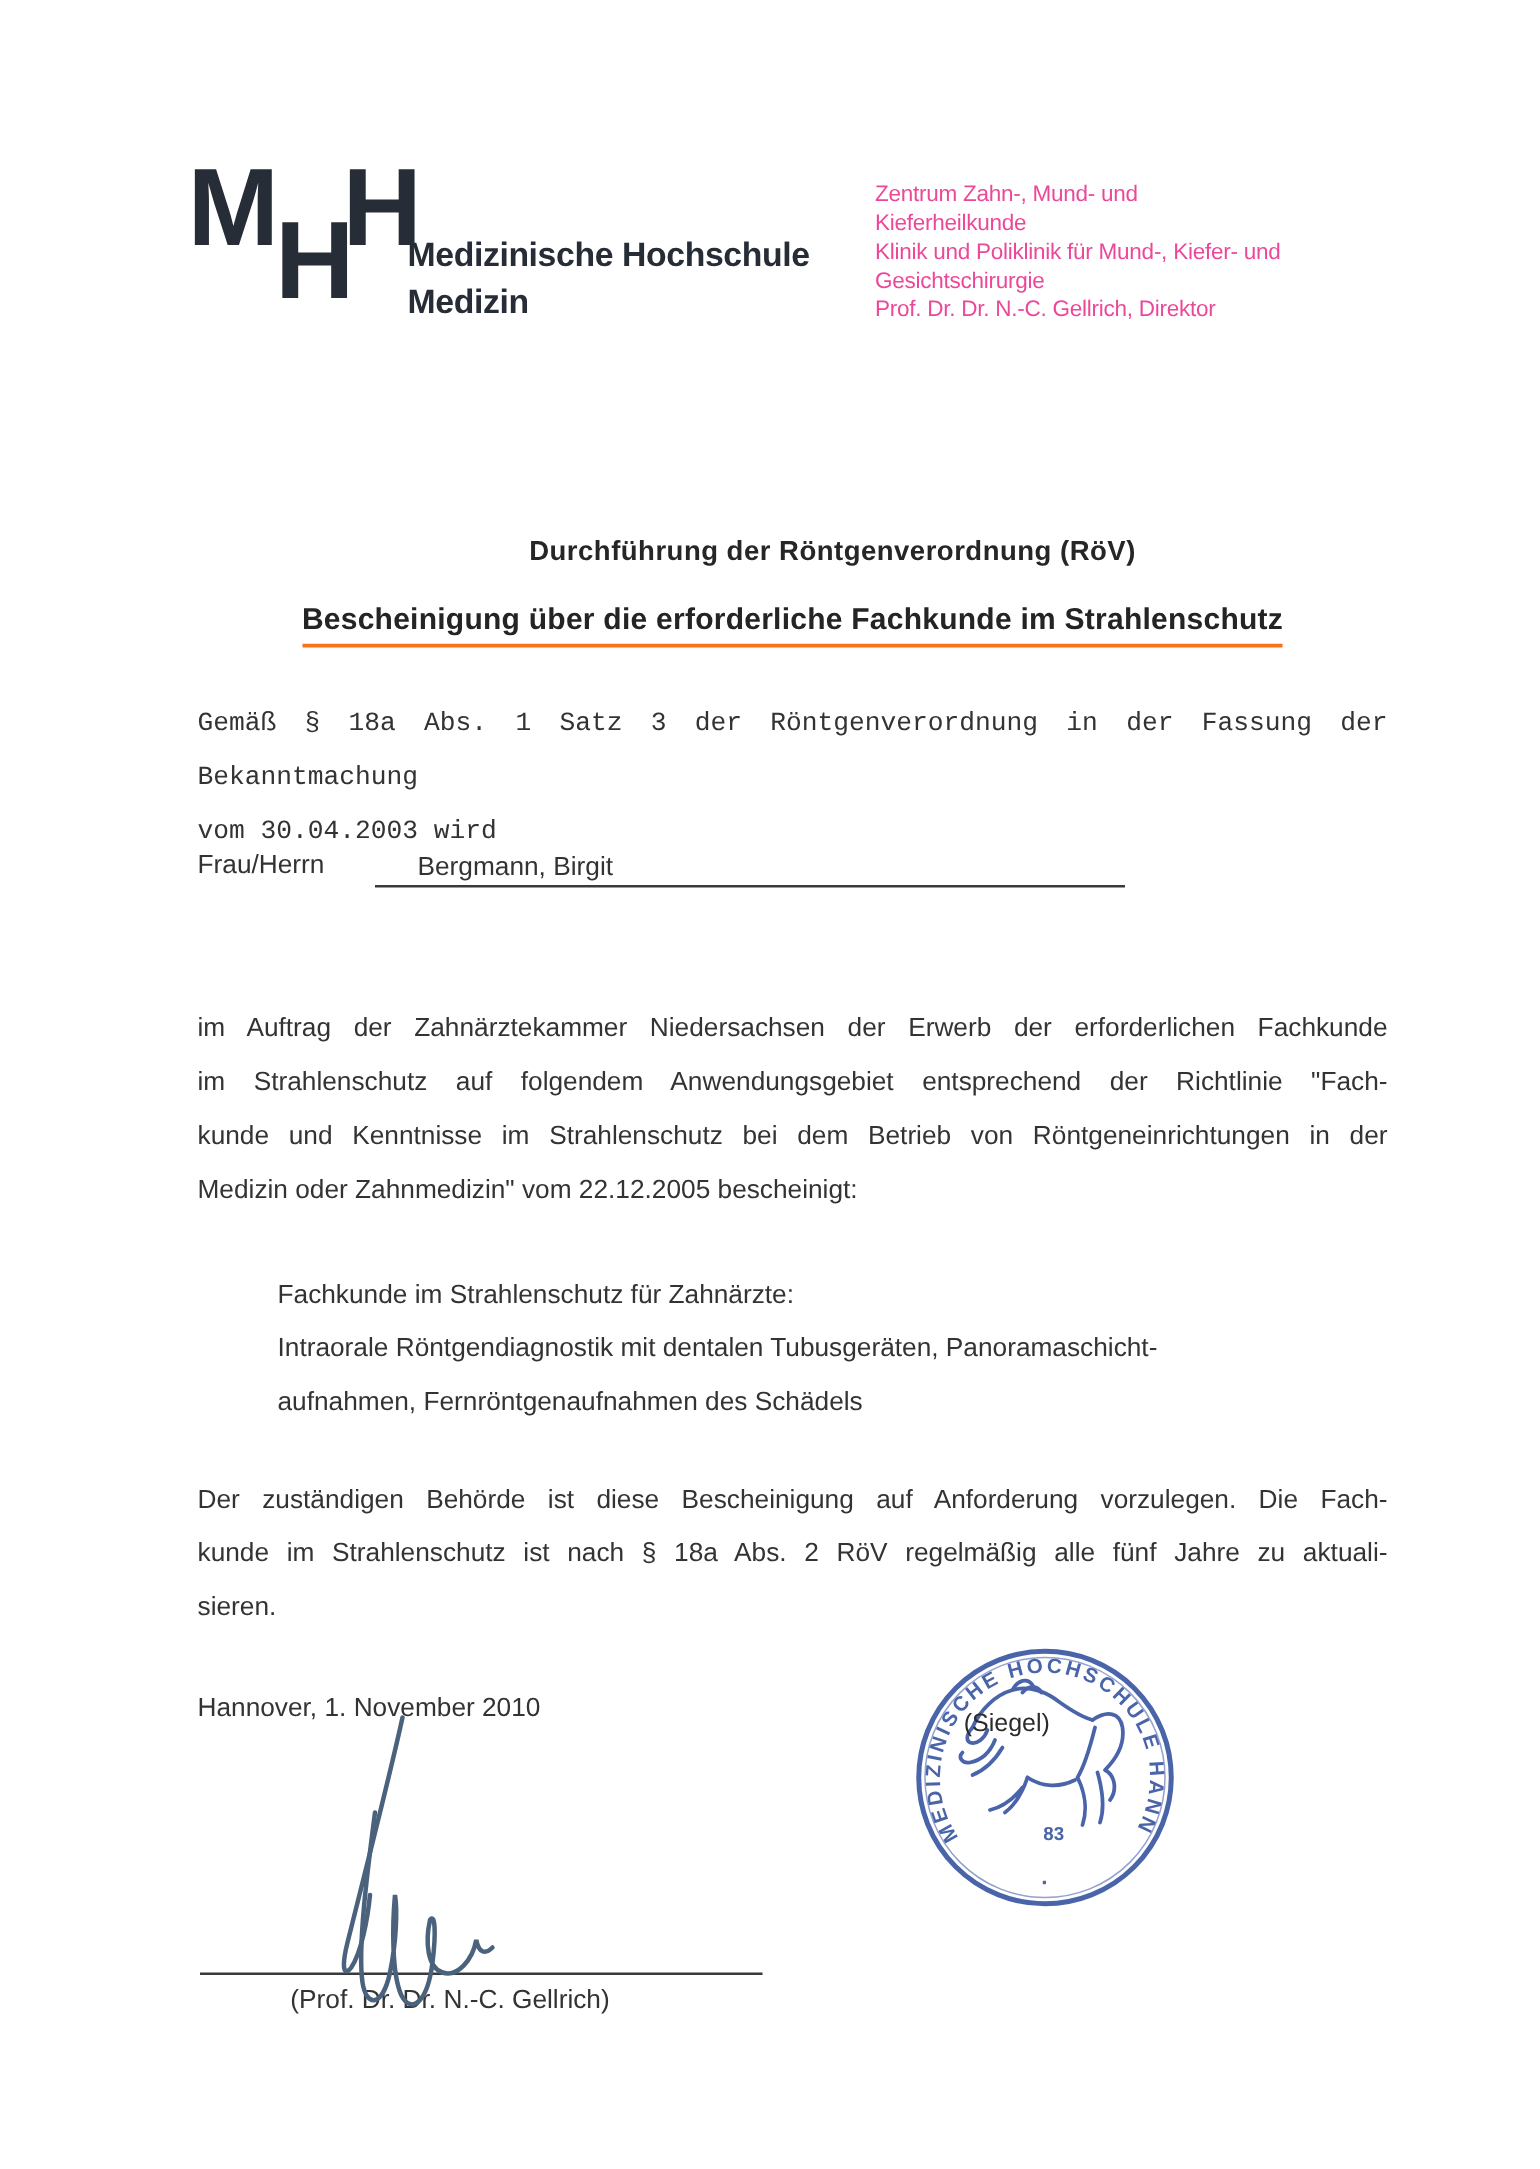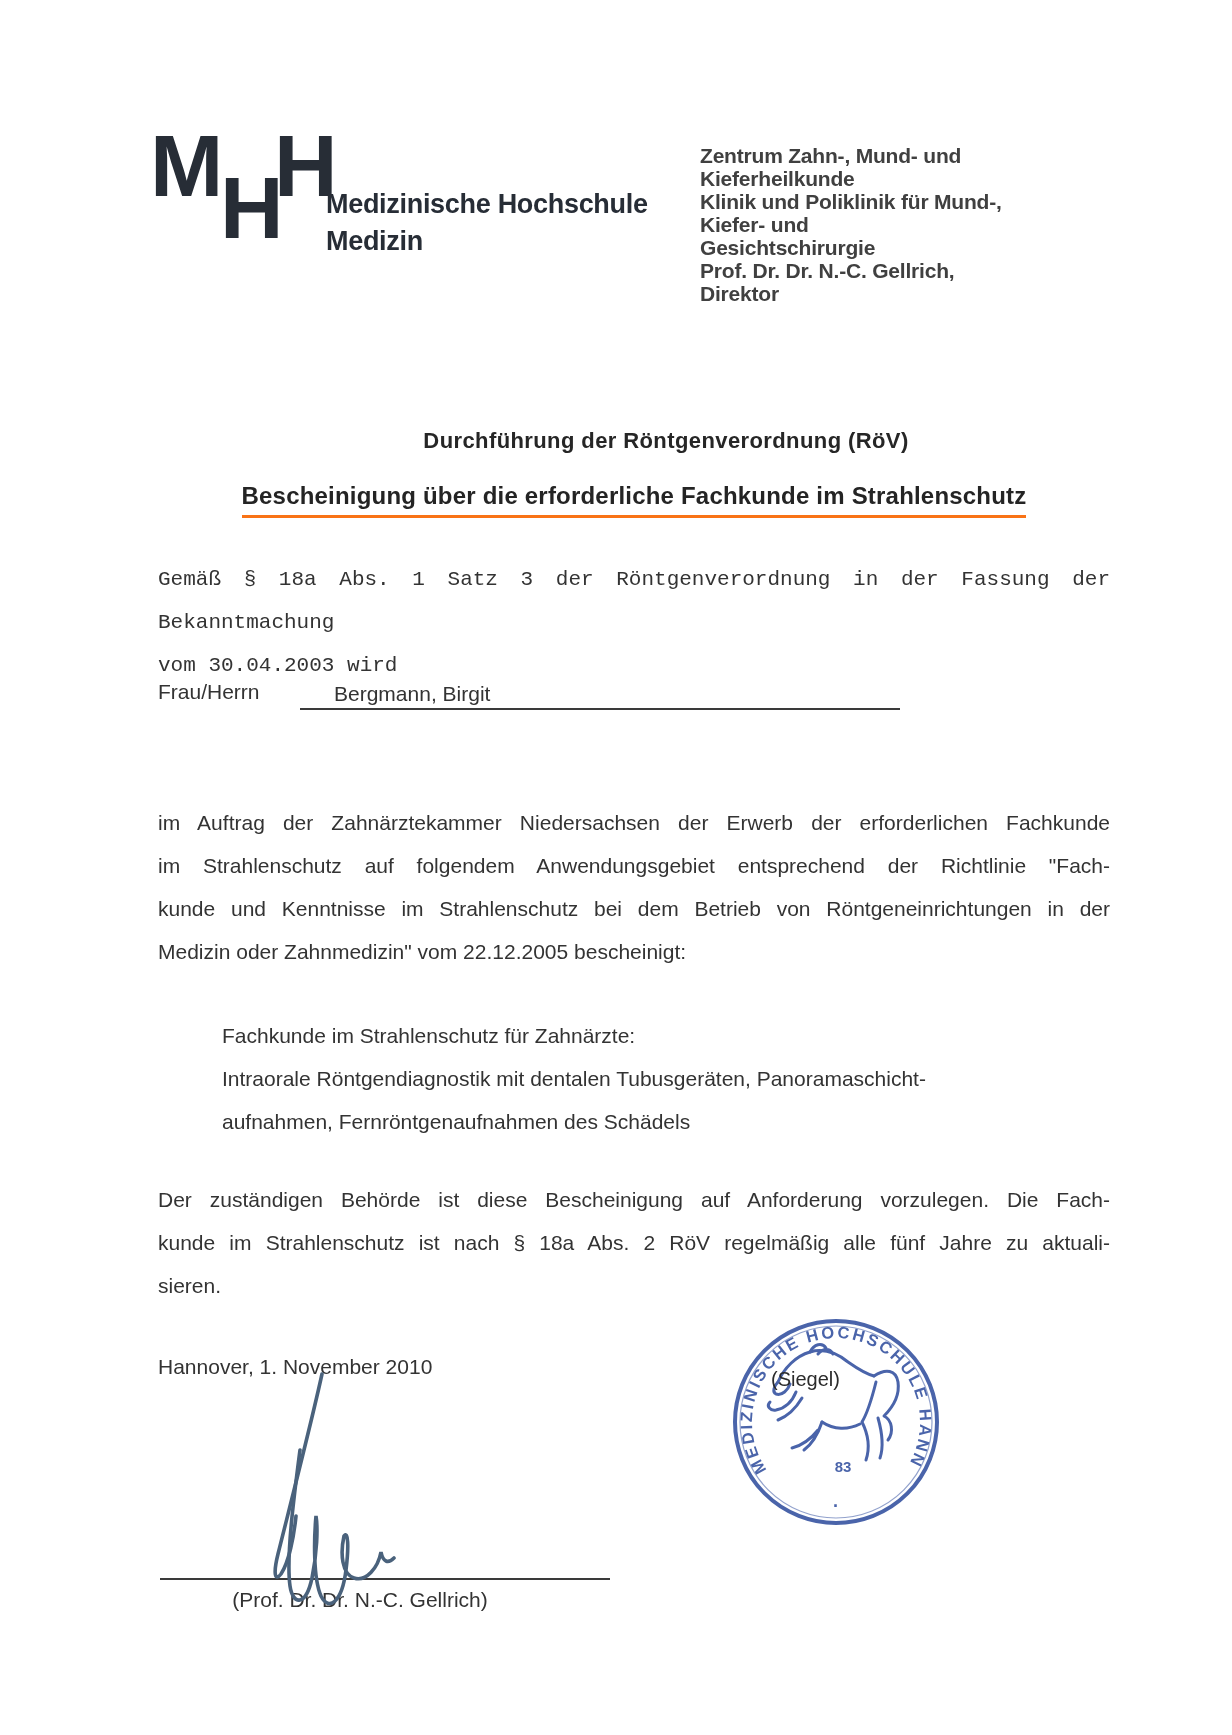--- a/index.html
+++ b/index.html
@@ -14,21 +14,21 @@
   }
   
   .logo-svg{position:absolute;left:150px;top:130px;}
   .org-name{
     position:absolute;left:326px;top:186px;
     font-size:27px;font-weight:bold;color:#272d36;
     line-height:37px;letter-spacing:-0.3px;
   }
   .dept-block{
     position:absolute;left:700px;top:144px;width:330px;
-    font-size:21px;font-weight:bold;color:#404040;
+    font-size:18px;font-weight:normal;color:#ec4899;
     line-height:23px;letter-spacing:-0.2px;
   }
   
   .doc-subtitle{
     position:absolute;left:190px;top:428px;width:952px;
     text-align:center;font-size:22px;font-weight:bold;color:#262626;
     letter-spacing:0.4px;
   }
   .doc-title-wrap{
     position:absolute;left:158px;top:482px;width:952px;text-align:center;

